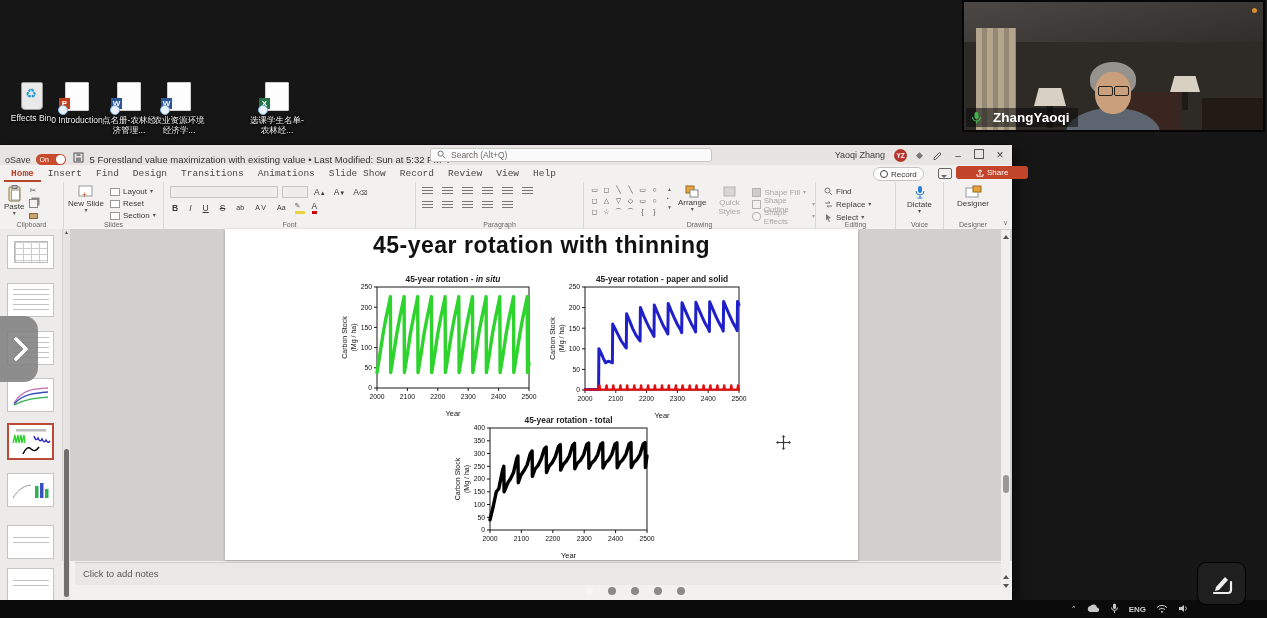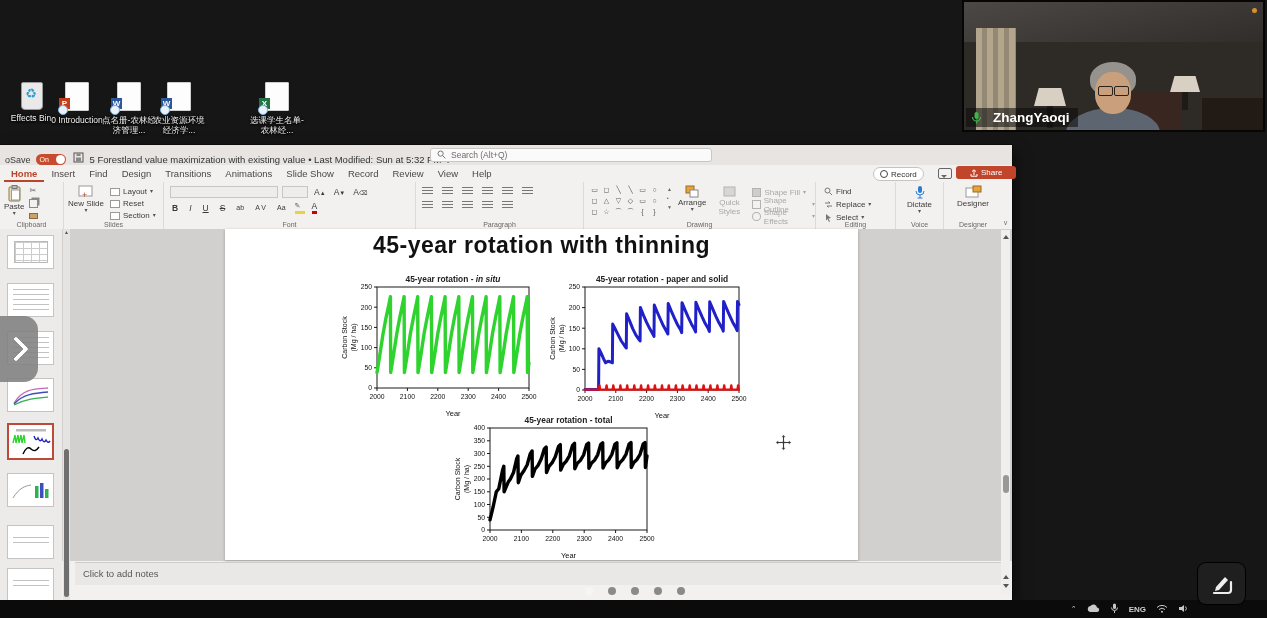--- a/index.html
+++ b/index.html
@@ -31,28 +31,28 @@
               font-size:8.5px;color:#6e6b69;padding-left:6px;gap:5px;box-sizing:border-box;}
   .tb-right{position:absolute;right:6px;top:0;height:20px;display:flex;align-items:center;gap:9px;
             font-size:9px;color:#3b3b3b;}
   .badge{width:13px;height:13px;border-radius:50%;background:#b5352e;color:#fff;font-size:6.5px;
          line-height:13px;text-align:center;font-weight:bold;}
   .winbtn{width:12px;text-align:center;color:#444;font-size:10px;cursor:default;}
   .maxbox{width:8px;height:8px;border:1px solid #555;}
   
   .menubar{position:absolute;left:0;top:20px;width:100%;height:17px;background:#f3f1f0;}
   .tabs{position:absolute;left:4px;top:0;display:flex;height:17px;align-items:center;}
-  .tab{padding:0 7px;font-size:9.5px;color:#4a4846;}
+  .tab{padding:0 7px;font-size:9.5px;color:#4a4846;font-family:Liberation Mono, monospace;}
   .tab.active{color:#b7472a;font-weight:bold;box-shadow:inset 0 -2px 0 #b7472a;height:100%;
               display:flex;align-items:center;}
   .recpill{position:absolute;left:873px;top:2px;height:12px;border:1px solid #c6c3c1;border-radius:7px;
            background:#fff;display:flex;align-items:center;gap:3px;padding:0 6px;font-size:8px;color:#333;}
   .recdot{width:6px;height:6px;border:1.5px solid #444;border-radius:50%;}
   .sharebtn{position:absolute;left:956px;top:1px;height:13px;background:#c1452b;border-radius:3px;
-            color:#fff;font-size:8px;display:flex;align-items:center;gap:3px;padding:0 14px;}
+            color:#fff;font-size:8px;display:flex;align-items:center;gap:3px;padding:0 20px;}
   .bubble{position:absolute;left:938px;top:3px;width:12px;height:9px;border:1px solid #666;border-radius:2px;}
   .bubble:after{content:"";position:absolute;left:2px;bottom:-3px;border:3px solid transparent;border-top-color:#666;}
   
   .ribbon{position:absolute;left:0;top:37px;width:100%;height:47px;background:#f3f1f0;
           border-bottom:1px solid #d8d4d2;display:flex;}
   .rgroup{position:relative;height:100%;border-right:1px solid #ddd9d7;box-sizing:border-box;flex:none;}
   .glabel{position:absolute;bottom:1px;left:0;width:100%;text-align:center;font-size:7px;color:#6a6765;}
   .bigbtn{display:inline-flex;flex-direction:column;align-items:center;font-size:8px;color:#3c3a38;
           margin-top:3px;vertical-align:top;}
   .caret{font-size:6px;color:#555;line-height:5px;}
@@ -184,20 +184,33 @@
       <span style="font-size:9.5px;color:#333;">5 Forestland value maximization with existing value • Last Modified: Sun at 5:32 PM</span>
       <span style="margin-left:4px;font-size:7px;color:#555;">∨</span>
       <div class="searchpill">
         <span>
           <svg width="9" height="9">
               <circle cx="3.6" cy="3.6" r="2.6" fill="none" stroke="#777"></circle>
               <line x1="5.6" y1="5.6" x2="8.4" y2="8.4" stroke="#777"></line>
             </svg>
         </span>
         <span>Search (Alt+Q)</span>
+      </div>
+      <div class="tb-right">
+        <span>Yaoqi Zhang</span>
+        <span class="badge">YZ</span>
+        <span style="color:#777;font-size:9px;">◆</span>
+        <span>
+          <svg width="11" height="11">
+              <path d="M2 9 L7.5 3.5 L9 5 L3.5 10.5 L2 10.5 Z" fill="none" stroke="#555"></path>
+            </svg>
+        </span>
+        <span class="winbtn">–</span>
+        <span class="winbtn"><span class="maxbox" style="display:inline-block;"></span></span>
+        <span class="winbtn" style="font-size:12px;">×</span>
       </div>
     </div>
 
     <div class="menubar">
       <div class="tabs">
         <span class="tab active">Home</span>
         <span class="tab">Insert</span>
         <span class="tab">Find</span>
         <span class="tab">Design</span>
         <span class="tab">Transitions</span>

